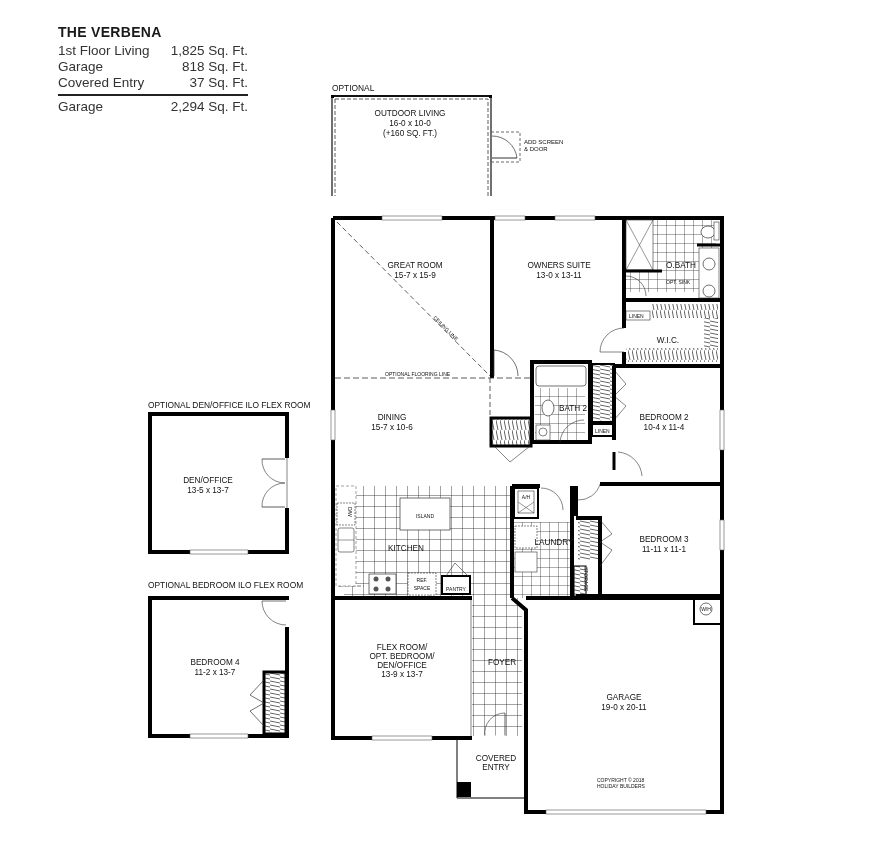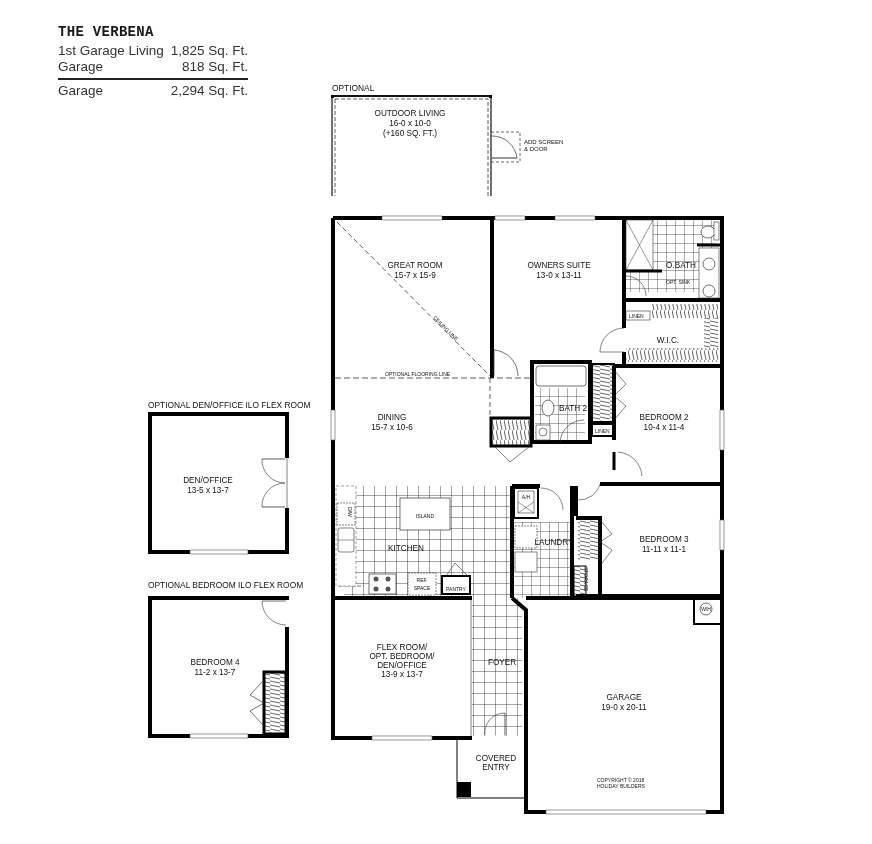--- a/index.html
+++ b/index.html
@@ -1,39 +1,43 @@
 <!DOCTYPE html>
 <html><head>
 <meta charset="utf-8">
 <style>
   html, body { margin:0; padding:0; background:#ffffff; }
   body { width:872px; height:844px; position:relative; overflow:hidden; font-family:"Liberation Sans", sans-serif; color:#111; }
   .header { position:absolute; left:58px; top:24px; width:190px; }
-  .title { font-family:Liberation Mono, monospace; font-weight:bold; font-size:14px; letter-spacing:0.3px; color:#1a1a1a; margin-bottom:3px; }
+  .title { font-family:Liberation Sans, sans-serif; font-weight:bold; font-size:14px; letter-spacing:0.3px; color:#1a1a1a; margin-bottom:3px; }
   .sqrow { display:flex; justify-content:space-between; font-size:13.5px; line-height:16px; color:#333; }
   .sqrow .val { text-align:left; }
   .rule { border-top:2px solid #222; margin:3px 0 3px 0; }
   svg { position:absolute; left:0; top:0; }
   .lbl { font-family:"Liberation Sans", sans-serif; font-size:8.2px; fill:#111; text-anchor:middle; }
   .sm { font-size:6px; }
   .xs { font-size:5px; }
   .sec { font-family:"Liberation Sans", sans-serif; font-size:8.4px; fill:#111; }
 </style>
 </head>
 <body>
 
 <div class="header">
   <div class="title">THE VERBENA</div>
   <div class="sqrow">
-    <span>1st Garage Living</span>
+    <span>1st Floor Living</span>
     <span class="val">1,825 Sq. Ft.</span>
   </div>
   <div class="sqrow">
     <span>Garage</span>
     <span class="val">818 Sq. Ft.</span>
+  </div>
+  <div class="sqrow">
+    <span>Covered Entry</span>
+    <span class="val">37 Sq. Ft.</span>
   </div>
   <div class="rule"></div>
   <div class="sqrow">
     <span>Garage</span>
     <span class="val">2,294 Sq. Ft.</span>
   </div>
 </div>
 
 <svg width="872" height="844" viewBox="0 0 872 844">
   <defs>

